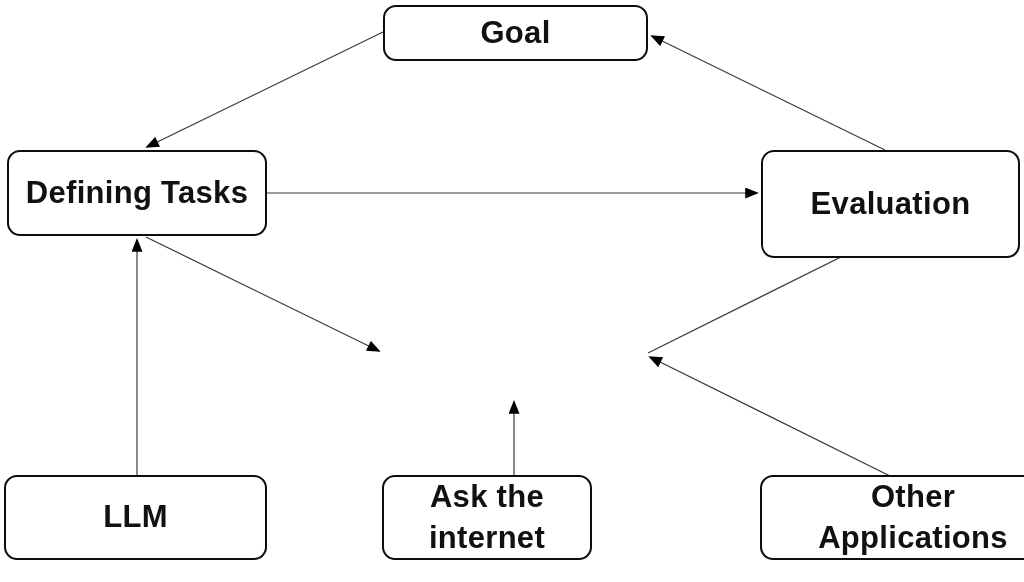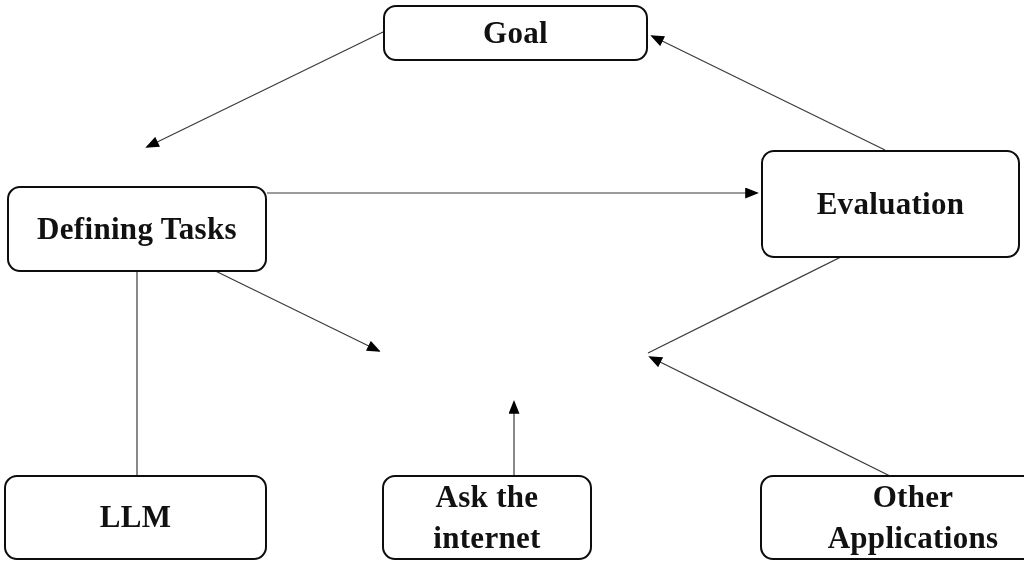--- a/index.html
+++ b/index.html
@@ -5,21 +5,21 @@
   html, body {
     margin: 0;
     padding: 0;
     background: #ffffff;
   }
   .canvas {
     position: relative;
     width: 1024px;
     height: 582px;
     background: #ffffff;
-    font-family: Liberation Serif, serif;
+    font-family: Liberation Sans, sans-serif;
     overflow: hidden;
   }
   .edges-layer {
     position: absolute;
     left: 0;
     top: 0;
     width: 1024px;
     height: 582px;
     pointer-events: none;
   }
@@ -34,21 +34,21 @@
     justify-content: center;
     text-align: center;
     color: #111111;
     font-weight: 700;
     font-size: 31px;
     line-height: 1.32;
     white-space: pre-line;
     letter-spacing: 0.3px;
   }
   .node-goal        { left: 383px; top: 5px;   width: 265px; height: 56px; }
-  .node-defining    { left: 7px;   top: 150px; width: 260px; height: 86px; margin-top: 36px; }
+  .node-defining    { left: 7px;   top: 150px; width: 260px; height: 86px; }
   .node-evaluation  { left: 761px; top: 150px; width: 259px; height: 108px; }
   .node-fulfil      { left: 383px; top: 312px; width: 262px; height: 86px; }
   .node-llm         { left: 4px;   top: 475px; width: 263px; height: 85px; }
   .node-ask         { left: 382px; top: 475px; width: 210px; height: 85px; }
   .node-other       { left: 760px; top: 475px; width: 306px; height: 85px; }
   .edge {
     stroke: #3a3a3a;
     stroke-width: 1.2;
     fill: none;
   }

